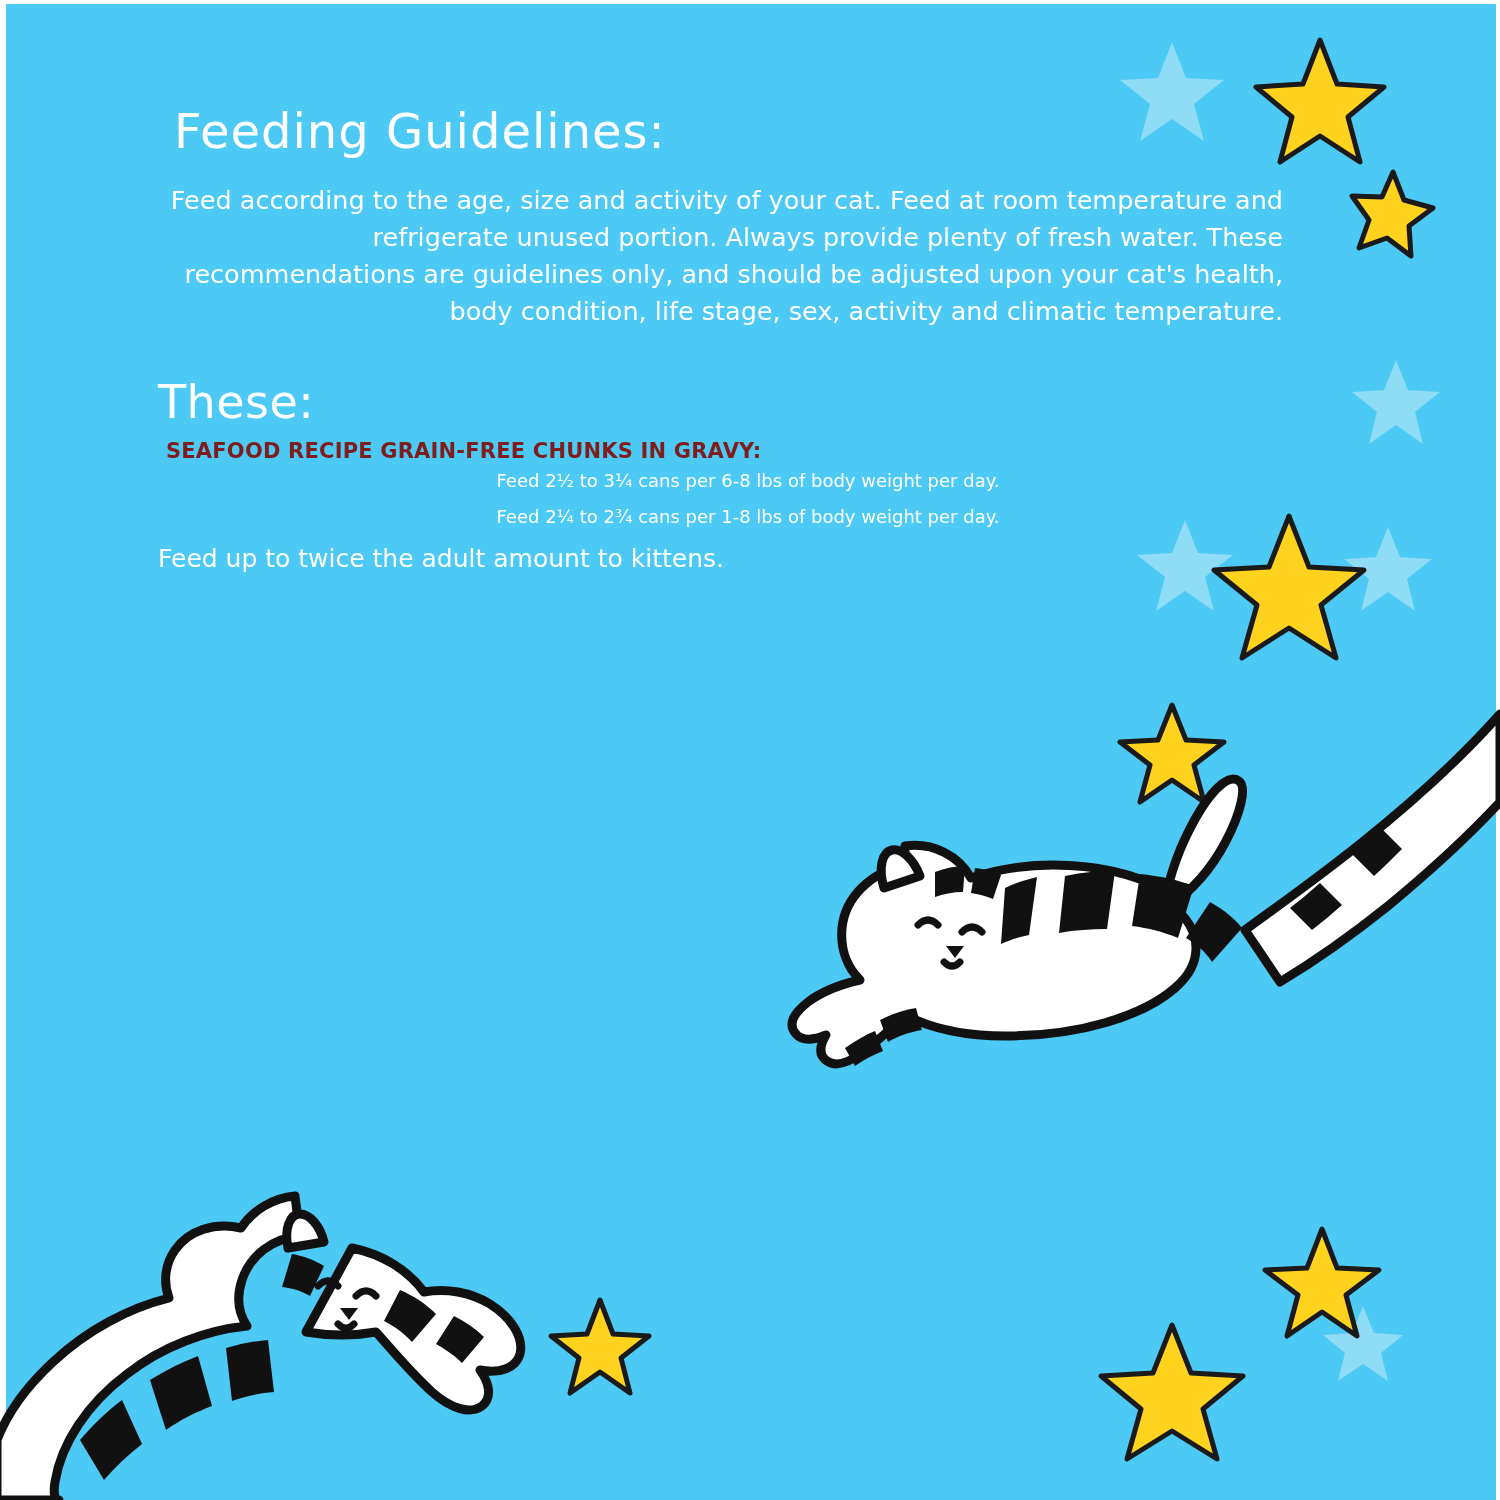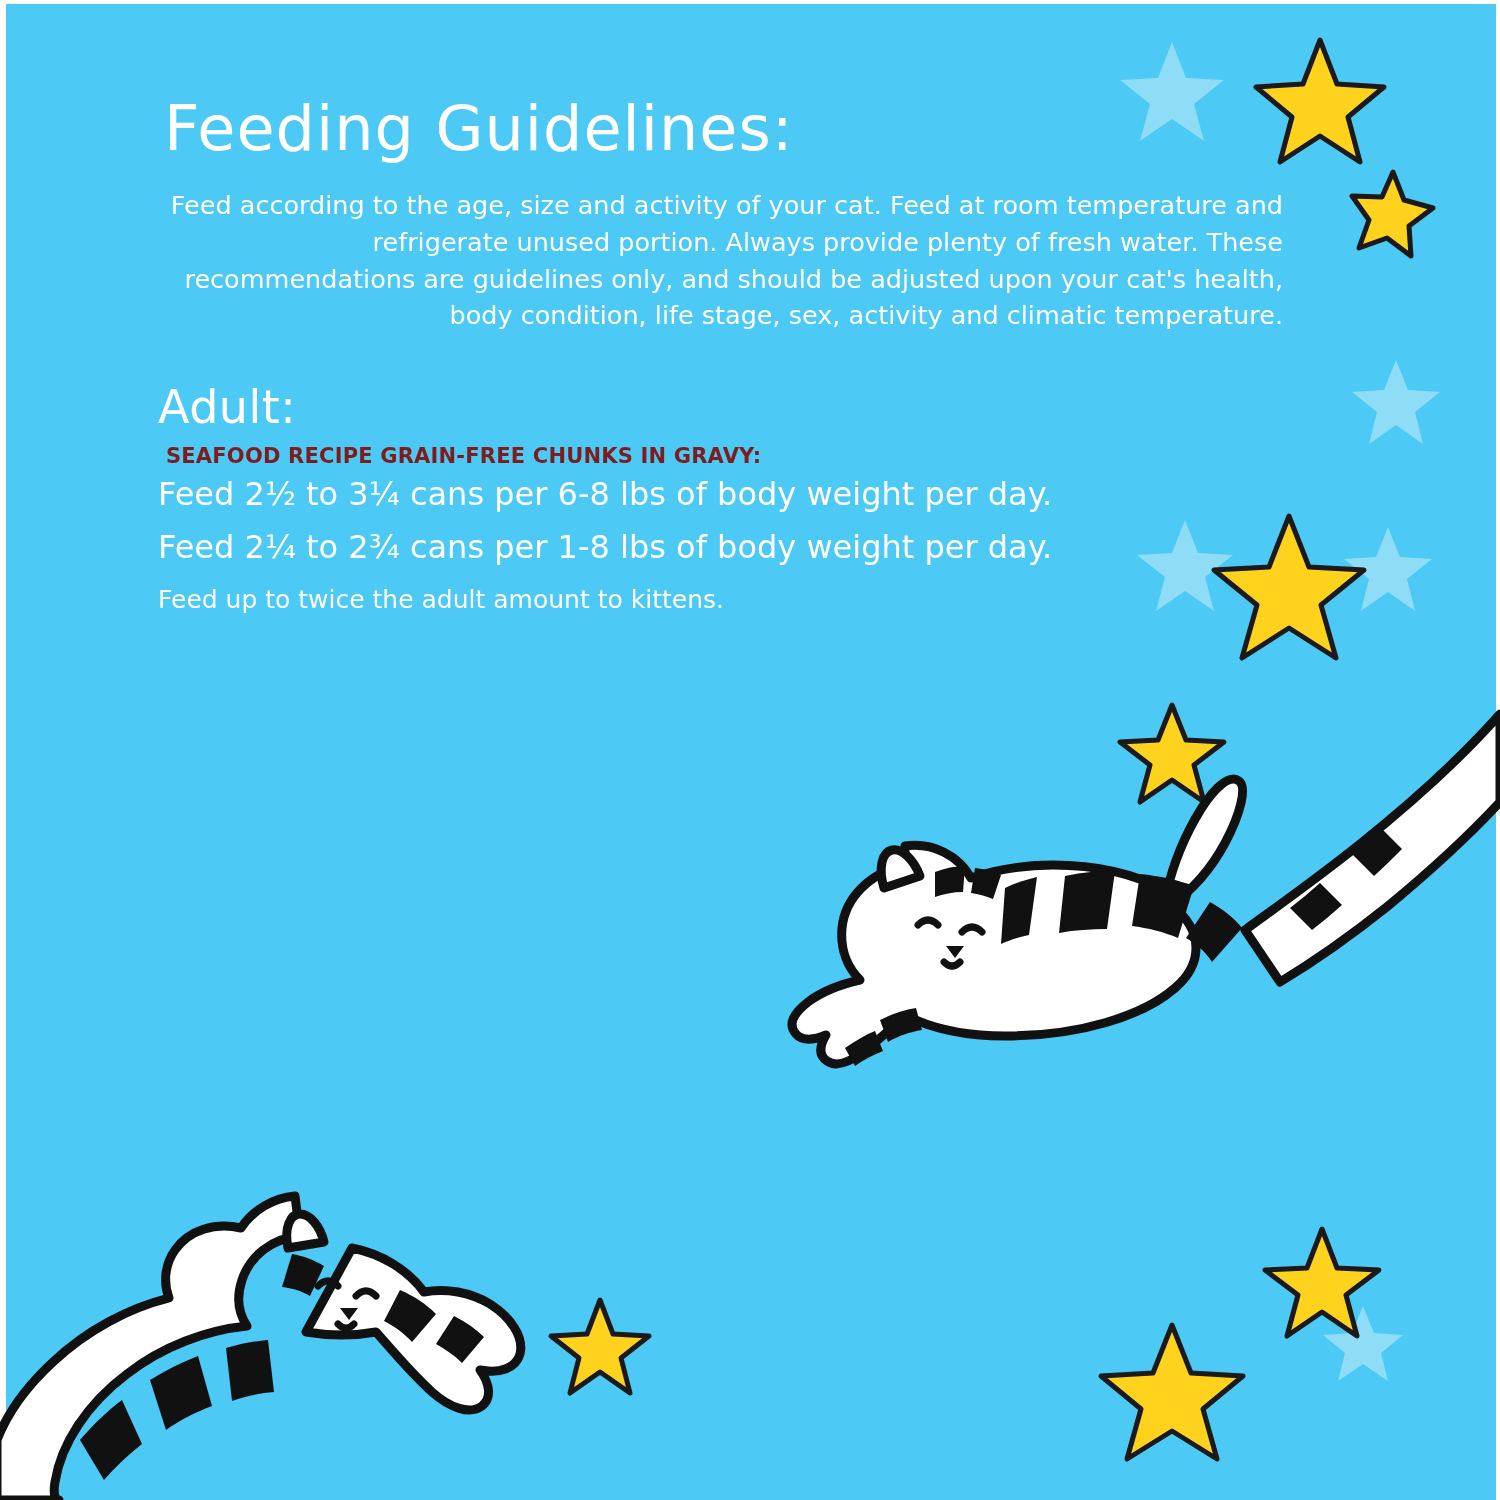--- a/index.html
+++ b/index.html
@@ -42,24 +42,24 @@
 
   .content {
     position: absolute;
     left: 158px;
     top: 90px;
     width: 1180px;
     z-index: 5;
   }
 
   h1.title {
-    margin: 6px;
+    margin: 16px;
     color: #ffffff;
     font-family: "DejaVu Sans", sans-serif;
-    font-size: 62px;
+    font-size: 48px;
     font-weight: 400;
     letter-spacing: 1px;
     line-height: 1.05;
   }
 
   p.intro {
     margin: 26px 0 0 0;
     color: #ffffff;
     font-size: 25.5px;
     line-height: 1.44;
@@ -80,24 +80,25 @@
   .recipe-name {
     color: #7f1d1d;
     font-size: 21px;
     font-weight: bold;
     letter-spacing: 0.2px;
     margin: 10px 0 2px 8px;
     line-height: 1.3;
   }
   .recipe-amount {
     color: #ffffff;
-    font-size: 32px;
+    font-size: 18px;
     font-weight: 400;
     margin: 4px 0 12px 0;
     line-height: 1.3;
+    text-align: center;
   }
   .kitten-note {
     color: #ffffff;
     font-size: 25px;
     font-weight: 400;
     margin: 14px 0 0 0;
     line-height: 1.35;
   }
 
   
@@ -200,21 +201,21 @@
   <div class="edge-top"></div>
   <div class="edge-left"></div>
   <div class="edge-right"></div>
 
   <div class="content">
 
     <h1 class="title">Feeding Guidelines:</h1>
 
     <p class="intro">Feed according to the age, size and activity of your cat. Feed at room temperature and refrigerate unused portion. Always provide plenty of fresh water. These recommendations are guidelines only, and should be adjusted upon your cat's health, body condition, life stage, sex, activity and climatic temperature.</p>
 
-    <h2 class="section">Adult:</h2>
+    <h2 class="section">These:</h2>
 
     <div>
       <div>
         <div class="recipe-name">SEAFOOD RECIPE GRAIN-FREE CHUNKS IN GRAVY:</div>
         <div class="recipe-amount">Feed 2½ to 3¼ cans per 6-8 lbs of body weight per day.</div>
       </div>
       <div>
         <div class="recipe-amount">Feed 2¼ to 2¾ cans per 1-8 lbs of body weight per day.</div>
       </div>
       <div>

